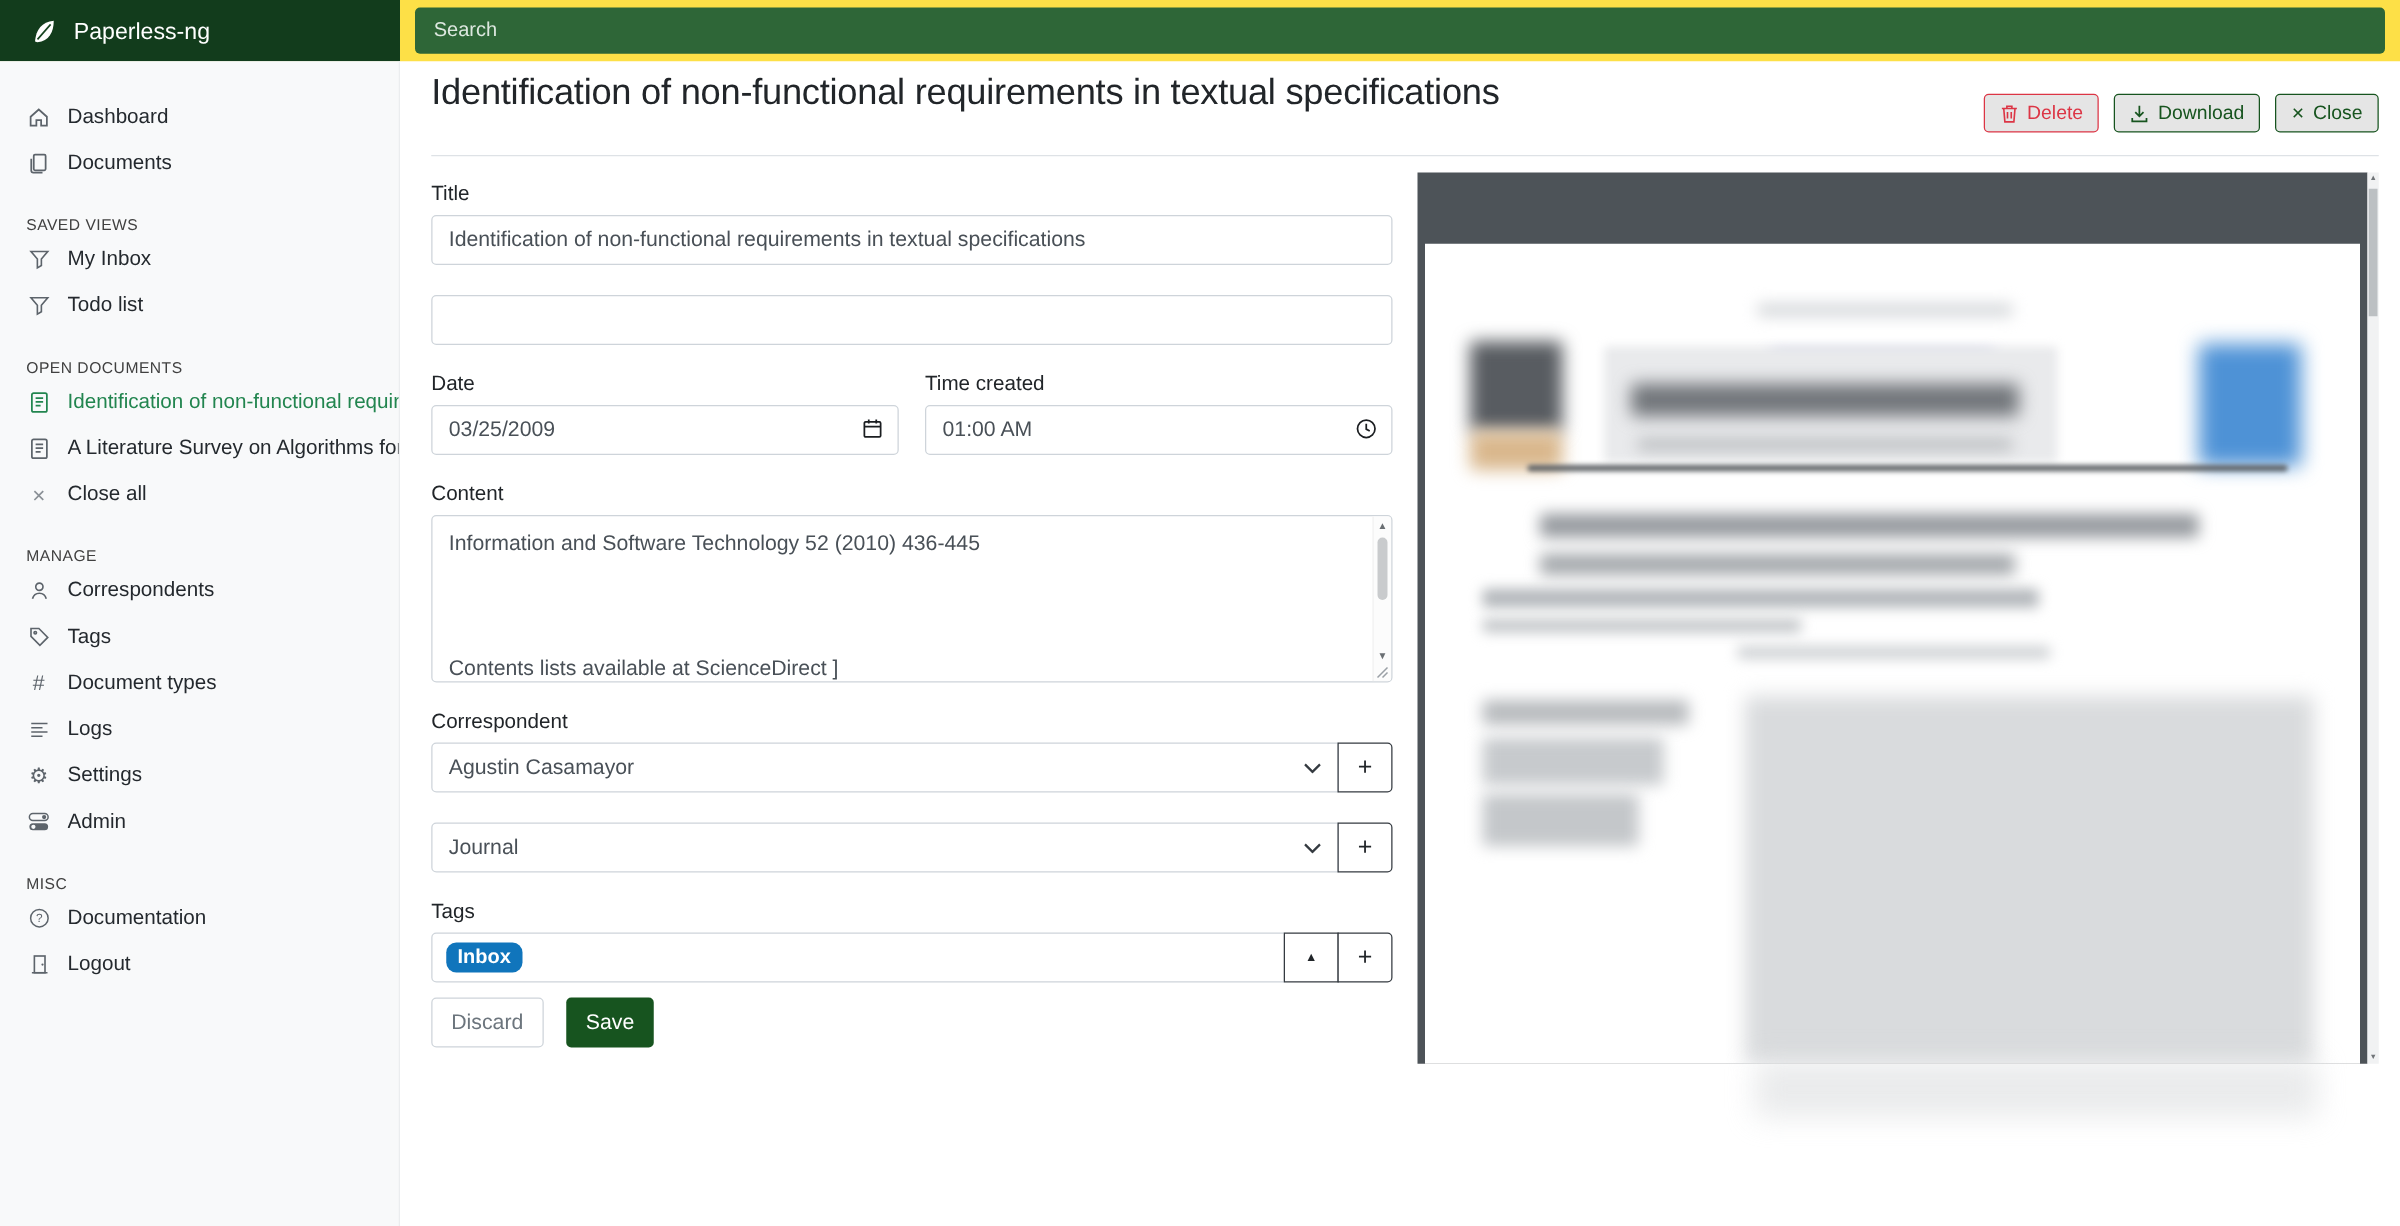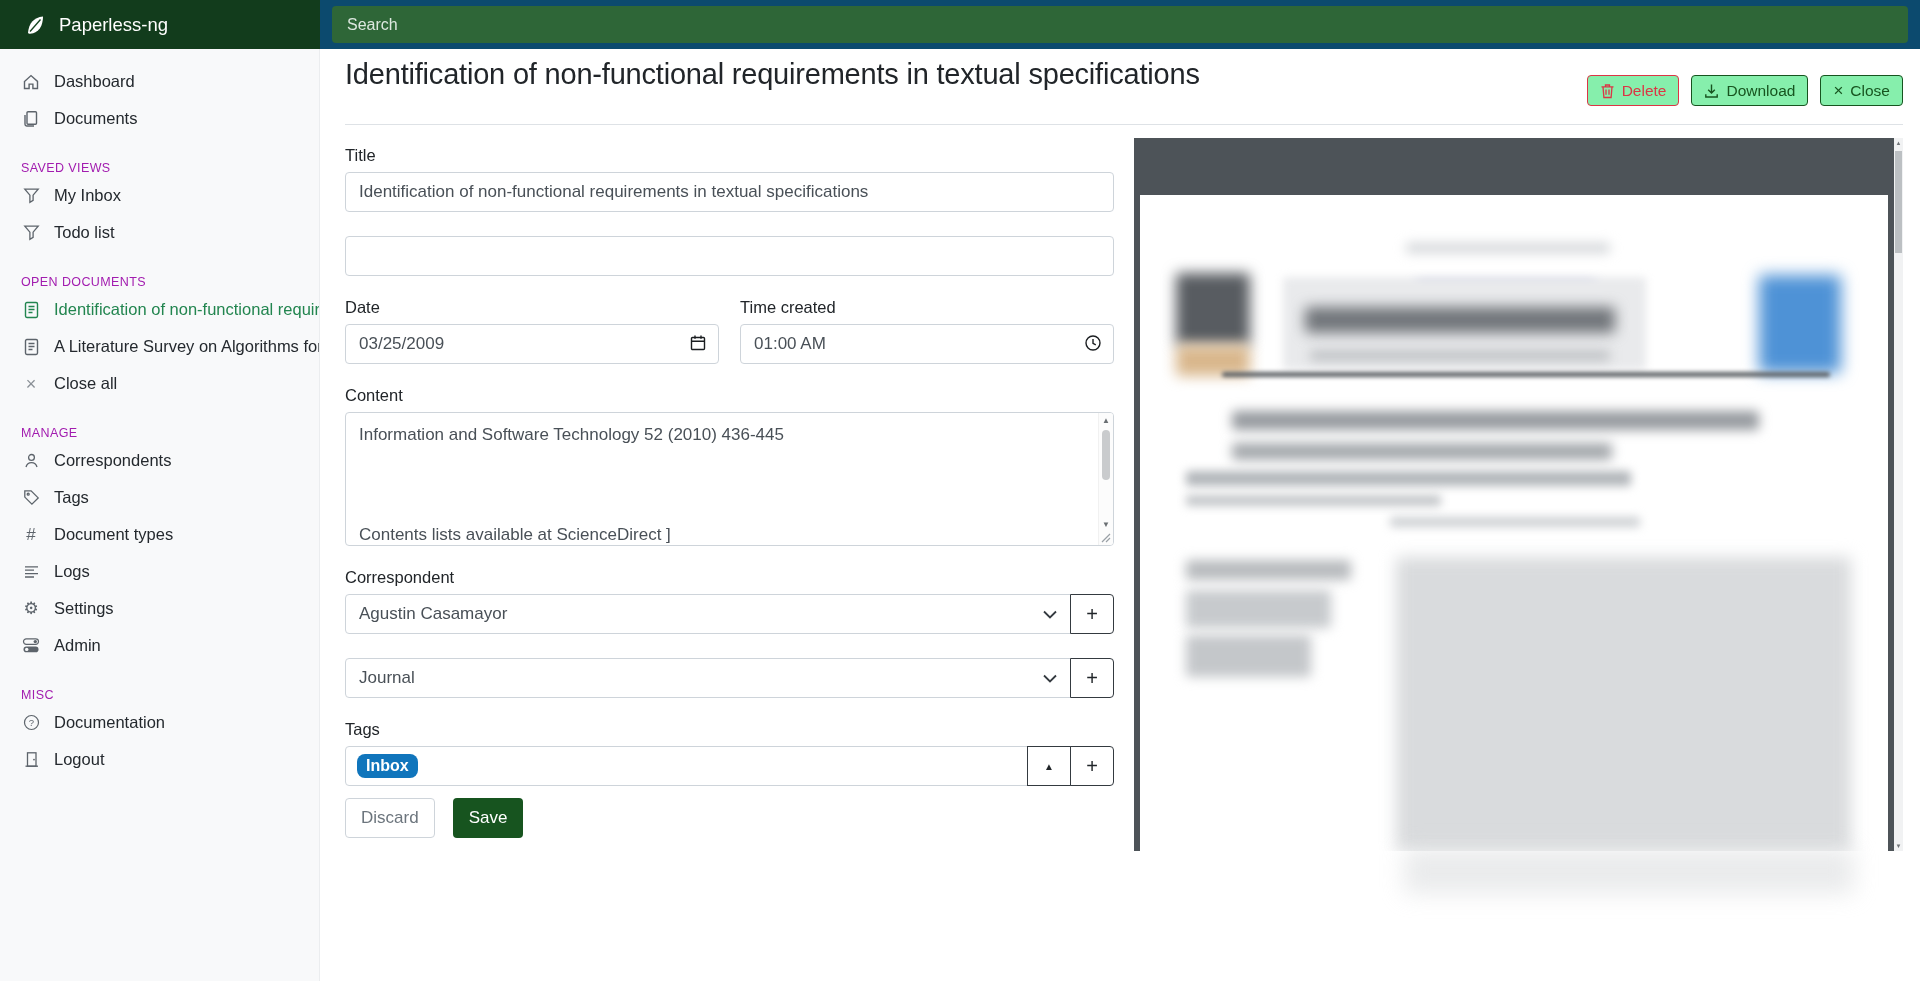--- a/index.html
+++ b/index.html
@@ -1,47 +1,47 @@
 <!DOCTYPE html>
 <html><head>
 <meta charset="utf-8">
 <style>
   * { margin:0; padding:0; box-sizing:border-box; }
   html,body { width:1920px; height:981px; overflow:hidden; background:#fff;
     font-family:"Liberation Sans","DejaVu Sans",sans-serif; color:#212529; }
 
   
-  .navbar { position:absolute; left:0; top:0; width:1920px; height:49px; background:#0c4a6e; }
+  .navbar { position:absolute; left:0; top:0; width:1920px; height:49px; background:#fde047; }
   .brand { position:absolute; left:0; top:0; width:320px; height:49px; display:flex; align-items:center;
     gap:13px; padding-left:24px; color:#fff; font-size:18.5px; background:#123c1c; }
   .brand svg { flex:0 0 auto; }
   .search-input { position:absolute; left:332px; top:6px; width:1576px; height:37px; background:#2e6637;
     border:none; border-radius:4px; color:#fff; font-size:16px; padding:0 15px; outline:none;
     font-family:inherit; }
   .search-input::placeholder { color:#e7efe9; opacity:.95; }
 
   
   .sidebar { position:absolute; left:0; top:49px; width:320px; height:932px; background:#f8f9fa;
-    border-right:1px solid #ebedef; padding-top:14px; }
+    border-right:1px solid #ebedef; padding-top:26px; }
   .side-item { height:37px; display:flex; align-items:center; gap:13px; padding-left:21px;
     font-size:16.5px; color:#24292e; cursor:pointer; white-space:nowrap; overflow:hidden; }
   .side-item .ico { width:20px; height:20px; display:flex; align-items:center; justify-content:center;
     color:#5d646b; flex:0 0 auto; font-size:17px; line-height:1; }
   .side-item .lbl { overflow:hidden; text-overflow:clip; white-space:nowrap; padding-right:8px; }
   .side-item.active, .side-item.active .ico { color:#22854f; }
-  .section-title { margin-top:22px; height:18px; padding-left:21px; font-size:12.5px; color:#a21caf;
+  .section-title { margin-top:22px; height:18px; padding-left:21px; font-size:12.5px; color:#404040;
     letter-spacing:.4px; display:flex; align-items:center; }
 
   
   .page-title { position:absolute; left:345px; top:58px; width:1200px; font-size:29px; font-weight:500;
     color:#212529; letter-spacing:-.2px; }
   .hdr-divider { position:absolute; left:345px; right:17px; top:124px; border-top:1px solid #dee2e6; }
   .hbtns { position:absolute; top:75px; right:17px; display:flex; gap:12px; }
   .hbtn { height:31px; display:inline-flex; align-items:center; gap:7px; padding:0 12px;
-    border-radius:4px; background:#86efac; font-size:15.5px; border:1px solid; cursor:pointer;
+    border-radius:4px; background:#e5e5e5; font-size:15.5px; border:1px solid; cursor:pointer;
     font-family:inherit; }
   .hbtn.red { color:#dc3545; border-color:#dc3545; }
   .hbtn.green { color:#17541f; border-color:#17541f; }
   .hbtn .x { font-size:17px; line-height:1; }
 
   
   .form { position:absolute; left:345px; top:124px; width:769px; }
   .fgroup { margin-top:22px; }
   .flabel { display:block; font-size:16.5px; color:#212529; margin-bottom:7px; }
   .tbox { width:100%; height:40px; border:1px solid #ced4da; border-radius:4px; background:#fff;

